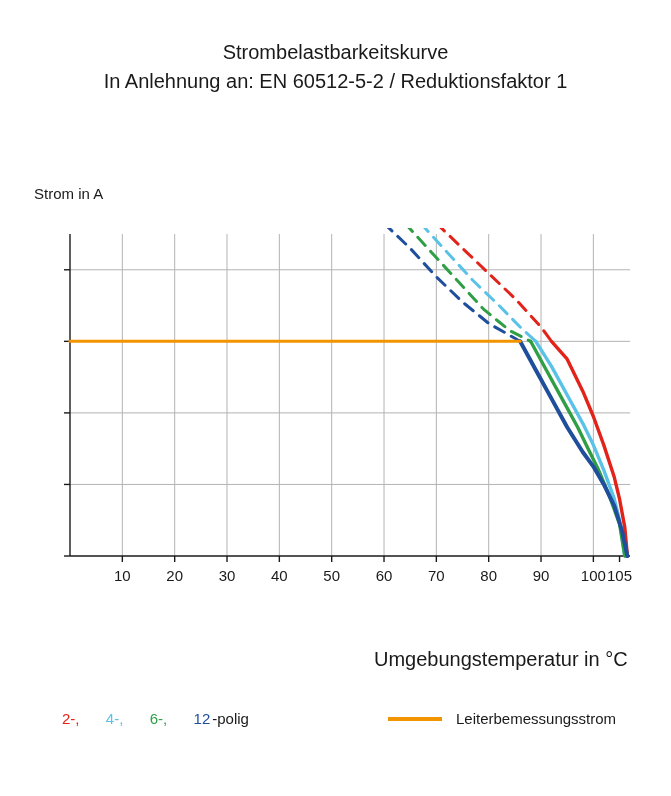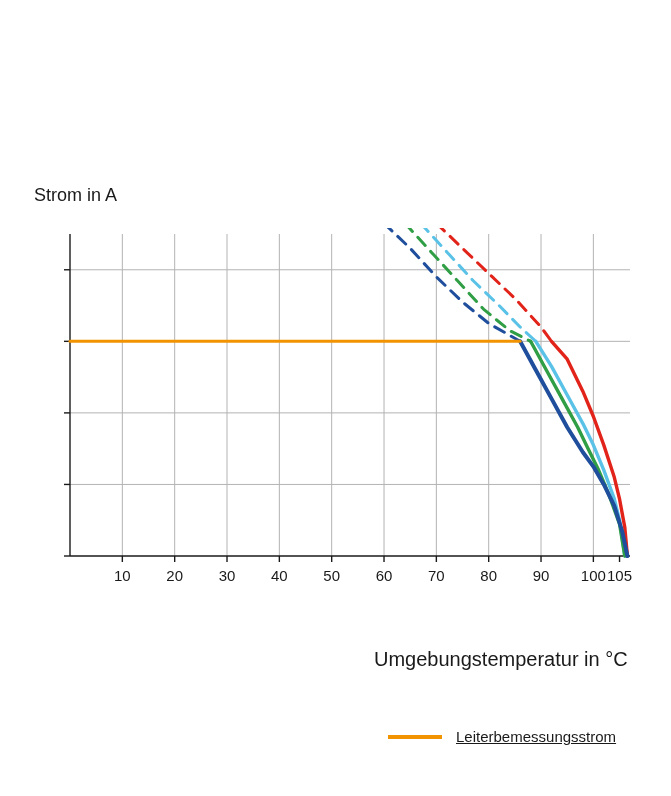--- a/index.html
+++ b/index.html
@@ -25,21 +25,21 @@
   .title-line {
     font-size: 20px;
     line-height: 29px;
     color: #1a1a1a;
     white-space: nowrap;
   }
   .ylabel {
     position: absolute;
     left: 34px;
     top: 185px;
-    font-size: 18px;
+    font-size: 15px;
     color: #1a1a1a;
   }
   .plot-wrap {
     position: absolute;
     left: 64px;
     top: 228px;
     width: 578px;
     height: 372px;
     text-align: center;
   }
@@ -66,45 +66,46 @@
     top: 0;
     font-size: 15px;
     white-space: nowrap;
   }
   .legend-series span {
     margin-right: 2px;
   }
   .legend-current {
     position: absolute;
     left: 388px;
-    top: 18px;
+    top: 0;
     font-size: 15px;
     white-space: nowrap;
     display: flex;
     align-items: center;
-    text-decoration: underline;
   }
   .legend-swatch {
     display: inline-block;
     width: 54px;
     height: 4px;
     background: #f29400;
     margin-right: 14px;
     vertical-align: middle;
   }
   .tick-label {
     font-size: 15px;
     fill: #1a1a1a;
     font-family: "Liberation Sans", sans-serif;
   }
 </style>
 </head>
 <body>
 
 <div class="title-block">
+  <div class="title-line">Strombelastbarkeitskurve</div>
+  <div class="title-line">In Anlehnung an: EN 60512-5-2 / Reduktionsfaktor 1</div>
 </div>
 
 <div class="ylabel">Strom in A</div>
 
 <div class="plot-wrap">
   <svg class="plot-svg" id="plot" width="578" height="372" viewBox="0 0 578 372">
       <line x1="58.336448598130836" y1="6" x2="58.336448598130836" y2="328" stroke="#b3b3b3" stroke-width="1"></line>
       <line x1="110.67289719626167" y1="6" x2="110.67289719626167" y2="328" stroke="#b3b3b3" stroke-width="1"></line>
       <line x1="163.00934579439252" y1="6" x2="163.00934579439252" y2="328" stroke="#b3b3b3" stroke-width="1"></line>
       <line x1="215.34579439252335" y1="6" x2="215.34579439252335" y2="328" stroke="#b3b3b3" stroke-width="1"></line>
@@ -160,17 +161,26 @@
       <path d="M341.0 -4.7 L367.1 23.9 L393.3 52.5 L419.5 81.1 L445.6 102.6 L466.6 113.3" fill="none" stroke="#2f9e44" stroke-width="3" stroke-linecap="round" stroke-linejoin="round" stroke-dasharray="11 8"></path>
       <path d="M456.1 113.3 L471.8 142.0 L487.5 170.6 L503.2 199.2 L518.9 224.2 L529.4 238.6 L539.8 256.4 L550.3 277.9 L558.1 303.0 L563.4 328.0" fill="none" stroke="#1f4e9c" stroke-width="4" stroke-linecap="round" stroke-linejoin="round"></path>
       <path d="M320.0 -4.7 L346.2 20.3 L372.4 48.9 L398.5 74.0 L424.7 95.4 L456.1 113.3" fill="none" stroke="#1f4e9c" stroke-width="3" stroke-linecap="round" stroke-linejoin="round" stroke-dasharray="11 8"></path>
       <path d="M6.0 113.3 L456.1 113.3" fill="none" stroke="#f29400" stroke-width="3" stroke-linecap="round" stroke-linejoin="round"></path>
     </svg>
 </div>
 
 <div class="xlabel">Umgebungstemperatur in °C</div>
 
 <div class="legend">
+  <div class="legend-series">
+    <span style="color:#e2231a">2-,</span>
+    <span style="display:inline-block;width:14px"></span>
+    <span style="color:#5bc2e7">4-,</span>
+    <span style="display:inline-block;width:14px"></span>
+    <span style="color:#2f9e44">6-,</span>
+    <span style="display:inline-block;width:14px"></span>
+    <span style="color:#1f4e9c">12</span><span style="color:#1a1a1a">-polig</span>
+  </div>
   <div class="legend-current">
     <span class="legend-swatch"></span>
     <span>Leiterbemessungsstrom</span>
   </div>
 </div>
 
 </body></html>

